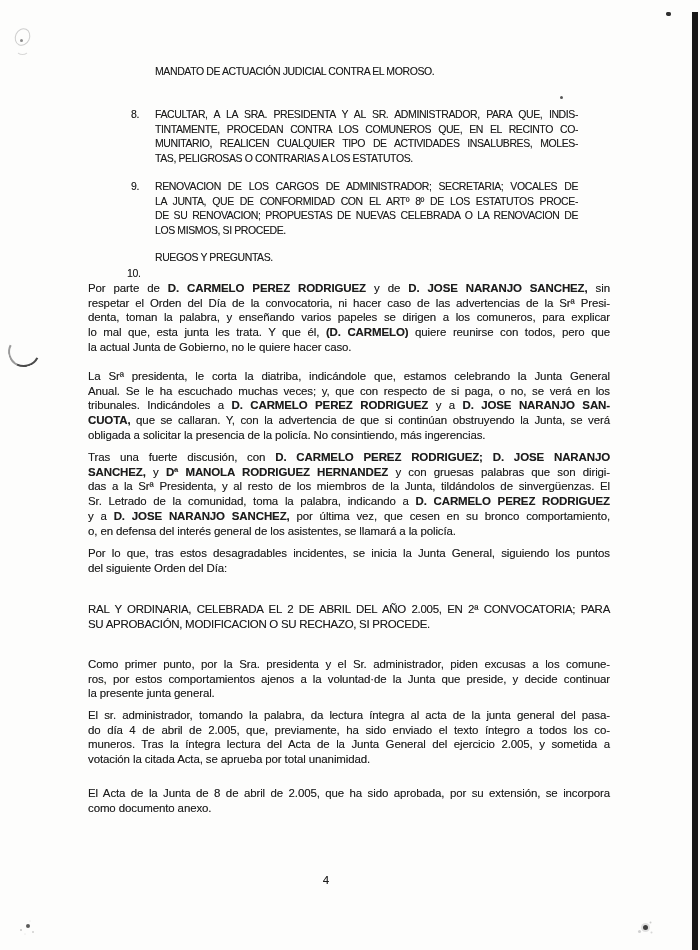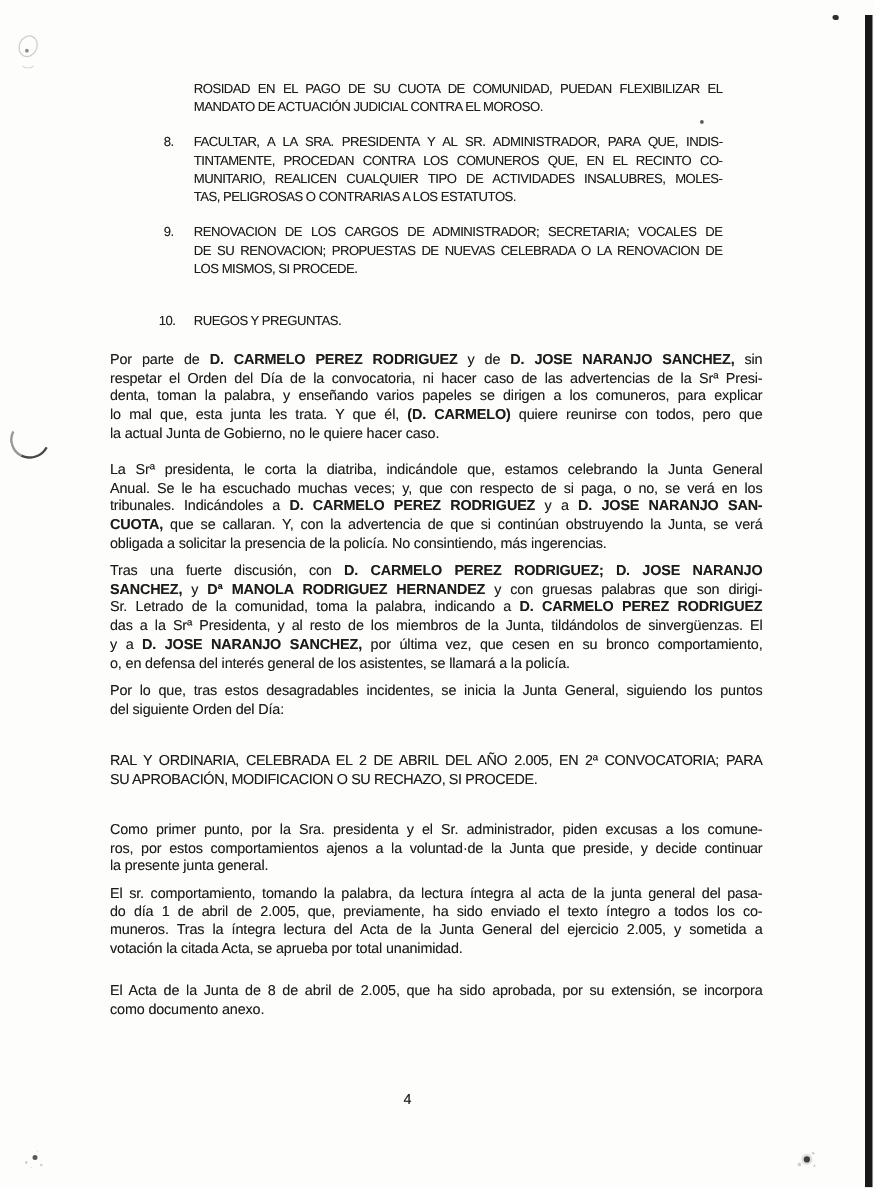--- a/index.html
+++ b/index.html
@@ -26,21 +26,21 @@
   .num{
     position:absolute;left:-24px;top:0;
     font-size:10.5px;line-height:14.7px;letter-spacing:-0.4px;
     text-shadow:0 0 0.3px rgba(20,20,20,0.4);
   }
   
   .b0{top:64px;left:155px;width:423px;}
   .b1{top:107px;left:155px;width:423px;}
   .b2{top:179px;left:155px;width:423px;}
   .b3{top:250px;left:155px;width:423px;}
-  .b3 .num{left:-28px;}
+  .b3 .num{left:-28px;margin-top:16px;}
   .b4{top:281px;left:88px;width:522px;}
   .b5{top:369px;left:88px;width:522px;}
   .b6{top:450px;left:88px;width:522px;}
   .b7{top:546px;left:88px;width:522px;}
   .b8{top:602px;left:88px;width:522px;}
   .b9{top:657px;left:88px;width:522px;}
   .b10{top:708px;left:88px;width:522px;}
   .b11{top:786px;left:88px;width:522px;}
 
   .page-number{
@@ -70,33 +70,33 @@
   <div class="mark-spiral-tail"></div>
   <div class="dot-top-right"></div>
   <div class="dot-indis"></div>
   <div class="mark-curve"></div>
   <div class="mark-bottom-left"></div>
   <div class="mark-bottom-right"></div>
   <div class="edge-right"></div>
 
   <div id="doc-body">
       <div class="block b0 agenda">
-        <div class="ln"><span>ROSIDAD EN EL PAGO DE SU CUOTA DE COMUNIDAD, PUEDAN FLEXIBILIZAR EL</span></div>
         <div class="ln last"><span>MANDATO DE ACTUACIÓN JUDICIAL CONTRA EL MOROSO.</span></div>
       </div>
       <div class="block b1 agenda">
         <span class="num">8.</span>
         <div class="ln"><span>FACULTAR, A LA SRA. PRESIDENTA Y AL SR. ADMINISTRADOR, PARA QUE, INDIS-</span></div>
         <div class="ln"><span>TINTAMENTE, PROCEDAN CONTRA LOS COMUNEROS QUE, EN EL RECINTO CO-</span></div>
         <div class="ln"><span>MUNITARIO, REALICEN CUALQUIER TIPO DE ACTIVIDADES INSALUBRES, MOLES-</span></div>
         <div class="ln last"><span>TAS, PELIGROSAS O CONTRARIAS A LOS ESTATUTOS.</span></div>
       </div>
       <div class="block b2 agenda">
         <span class="num">9.</span>
         <div class="ln"><span>RENOVACION DE LOS CARGOS DE ADMINISTRADOR; SECRETARIA; VOCALES DE</span></div>
+        <div class="ln"><span>LA JUNTA, QUE DE CONFORMIDAD CON EL ARTº 8º DE LOS ESTATUTOS PROCE-</span></div>
         <div class="ln"><span>DE SU RENOVACION; PROPUESTAS DE NUEVAS CELEBRADA O LA RENOVACION DE</span></div>
         <div class="ln last"><span>LOS MISMOS, SI PROCEDE.</span></div>
       </div>
       <div class="block b3 agenda">
         <span class="num">10.</span>
         <div class="ln last"><span>RUEGOS Y PREGUNTAS.</span></div>
       </div>
       <div class="block b4 body">
         <div class="ln"><span>Por parte de </span><span class="b">D. CARMELO PEREZ RODRIGUEZ</span><span> y de </span><span class="b">D. JOSE NARANJO SANCHEZ,</span><span> sin</span></div>
         <div class="ln"><span>respetar el Orden del Día de la convocatoria, ni hacer caso de las advertencias de la Srª Presi-</span></div>
@@ -107,41 +107,41 @@
       <div class="block b5 body">
         <div class="ln"><span>La Srª presidenta, le corta la diatriba, indicándole que, estamos celebrando la Junta General</span></div>
         <div class="ln"><span>Anual. Se le ha escuchado muchas veces; y, que con respecto de si paga, o no, se verá en los</span></div>
         <div class="ln"><span>tribunales. Indicándoles a </span><span class="b">D. CARMELO PEREZ RODRIGUEZ</span><span> y a </span><span class="b">D. JOSE NARANJO SAN-</span></div>
         <div class="ln"><span class="b">CUOTA,</span><span> que se callaran. Y, con la advertencia de que si continúan obstruyendo la Junta, se verá</span></div>
         <div class="ln last"><span>obligada a solicitar la presencia de la policía. No consintiendo, más ingerencias.</span></div>
       </div>
       <div class="block b6 body">
         <div class="ln"><span>Tras una fuerte discusión, con </span><span class="b">D. CARMELO PEREZ RODRIGUEZ; D. JOSE NARANJO</span></div>
         <div class="ln"><span class="b">SANCHEZ,</span><span> y </span><span class="b">Dª MANOLA RODRIGUEZ HERNANDEZ</span><span> y con gruesas palabras que son dirigi-</span></div>
+        <div class="ln"><span>das a la Srª Presidenta, y al resto de los miembros de la Junta, tildándolos de sinvergüenzas. El</span></div>
         <div class="ln"><span>Sr. Letrado de la comunidad, toma la palabra, indicando a </span><span class="b">D. CARMELO PEREZ RODRIGUEZ</span></div>
-        <div class="ln"><span>das a la Srª Presidenta, y al resto de los miembros de la Junta, tildándolos de sinvergüenzas. El</span></div>
         <div class="ln"><span>y a </span><span class="b">D. JOSE NARANJO SANCHEZ,</span><span> por última vez, que cesen en su bronco comportamiento,</span></div>
         <div class="ln last"><span>o, en defensa del interés general de los asistentes, se llamará a la policía.</span></div>
       </div>
       <div class="block b7 body">
         <div class="ln"><span>Por lo que, tras estos desagradables incidentes, se inicia la Junta General, siguiendo los puntos</span></div>
         <div class="ln last"><span>del siguiente Orden del Día:</span></div>
       </div>
       <div class="block b8 heading">
         <div class="ln"><span>RAL Y ORDINARIA, CELEBRADA EL 2 DE ABRIL DEL AÑO 2.005, EN 2ª CONVOCATORIA; PARA</span></div>
         <div class="ln last"><span>SU APROBACIÓN, MODIFICACION O SU RECHAZO, SI PROCEDE.</span></div>
       </div>
       <div class="block b9 body">
         <div class="ln"><span>Como primer punto, por la Sra. presidenta y el Sr. administrador, piden excusas a los comune-</span></div>
         <div class="ln"><span>ros, por estos comportamientos ajenos a la voluntad·de la Junta que preside, y decide continuar</span></div>
         <div class="ln last"><span>la presente junta general.</span></div>
       </div>
       <div class="block b10 body">
-        <div class="ln"><span>El sr. comportamiento, tomando la palabra, da lectura íntegra al acta de la junta general del pasa-</span></div>
-        <div class="ln"><span>do día 1 de abril de 2.005, que, previamente, ha sido enviado el texto íntegro a todos los co-</span></div>
+        <div class="ln"><span>El sr. administrador, tomando la palabra, da lectura íntegra al acta de la junta general del pasa-</span></div>
+        <div class="ln"><span>do día 4 de abril de 2.005, que, previamente, ha sido enviado el texto íntegro a todos los co-</span></div>
         <div class="ln"><span>muneros. Tras la íntegra lectura del Acta de la Junta General del ejercicio 2.005, y sometida a</span></div>
         <div class="ln last"><span>votación la citada Acta, se aprueba por total unanimidad.</span></div>
       </div>
       <div class="block b11 body">
         <div class="ln"><span>El Acta de la Junta de 8 de abril de 2.005, que ha sido aprobada, por su extensión, se incorpora</span></div>
         <div class="ln last"><span>como documento anexo.</span></div>
       </div>
     </div>
 
   <div class="page-number">4</div>

